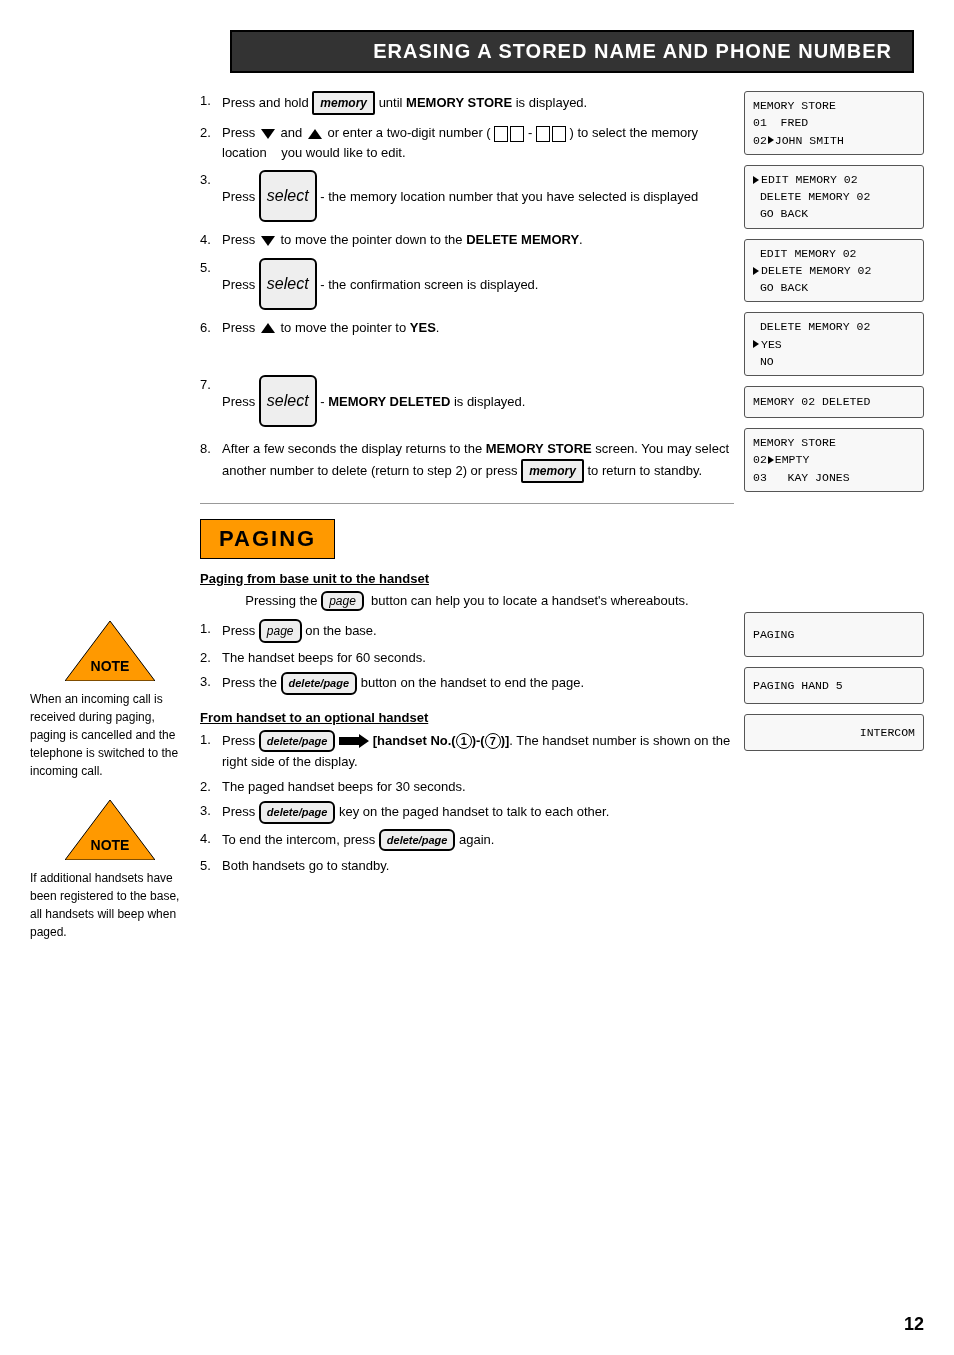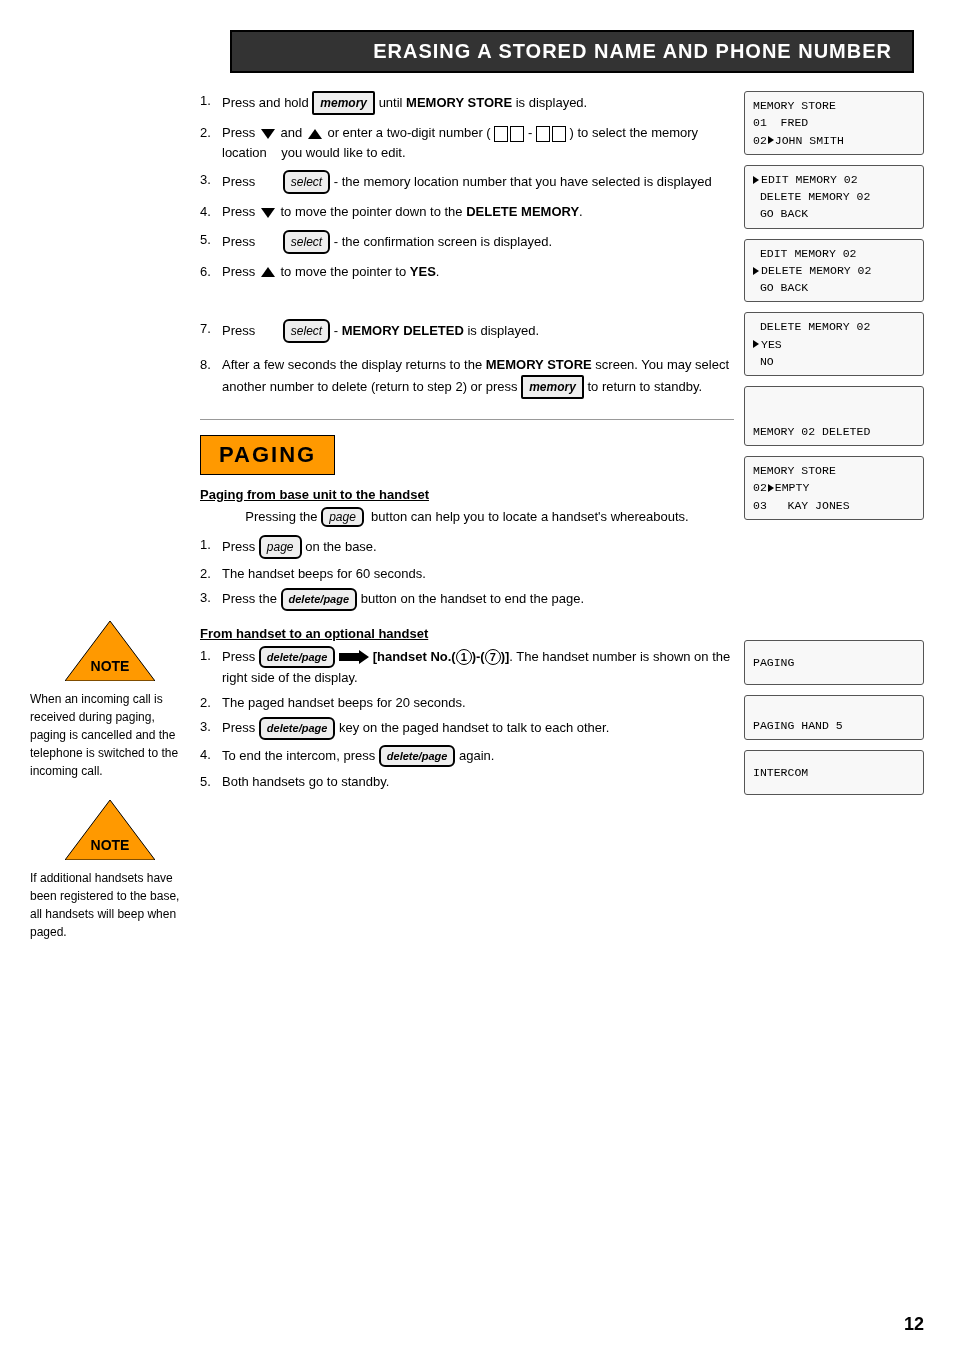--- a/index.html
+++ b/index.html
@@ -91,25 +91,24 @@
       font-size: 12px;
       font-weight: bold;
       font-style: italic;
       background: #eee;
     }
 
     .btn-select {
       display: inline-block;
       border: 2px solid #000;
       border-radius: 6px;
-      padding: 1px 6px;
-      font-size: 12px;
+      padding: 12px 6px;
+      font-size: 16px;
       font-style: italic;
       background: #eee;
-      margin-left: 24px;
     }
 
     .btn-page {
       display: inline-block;
       border: 2px solid #000;
       border-radius: 6px;
       padding: 1px 6px;
       font-size: 12px;
       font-style: italic;
       background: #eee;
@@ -414,21 +413,21 @@
                   <span style="display:inline-flex; align-items:center; gap:2px; vertical-align:middle;">
                     <svg width="30" height="14">
                         <polygon points="0,3 20,3 20,0 30,7 20,14 20,11 0,11" fill="#000"></polygon>
                       </svg>
                   </span>
                   <strong>[handset No.(<span class="circle-num">1</span>)-(<span class="circle-num">7</span>)]</strong>. The handset number is shown on the right side of the display.
                 </span>
               </li>
               <li style="display:flex; gap:6px; margin-bottom:5px;">
                 <span class="num">2.</span>
-                <span>The paged handset beeps for 20 seconds.</span>
+                <span>The paged handset beeps for 30 seconds.</span>
               </li>
               <li style="display:flex; gap:6px; margin-bottom:5px;">
                 <span class="num">3.</span>
                 <span>Press <span class="btn-delete-page"><em>delete/page</em></span> key on the paged handset to talk to each other.</span>
               </li>
               <li style="display:flex; gap:6px; margin-bottom:5px;">
                 <span class="num">4.</span>
                 <span>To end the intercom, press <span class="btn-delete-page"><em>delete/page</em></span> again.</span>
               </li>
               <li style="display:flex; gap:6px; margin-bottom:5px;">
@@ -461,41 +460,41 @@
         <div><span style="display:inline-block; width:0; height:0; border-top:4px solid transparent; border-bottom:4px solid transparent; border-left:6px solid #000; vertical-align:middle; margin-right:2px;"></span>DELETE MEMORY 02</div>
         <div>&nbsp;GO BACK</div>
       </div>
 
       <div class="lcd-box">
         <div>&nbsp;DELETE MEMORY 02</div>
         <div><span style="display:inline-block; width:0; height:0; border-top:4px solid transparent; border-bottom:4px solid transparent; border-left:6px solid #000; vertical-align:middle; margin-right:2px;"></span>YES</div>
         <div>&nbsp;NO</div>
       </div>
 
-      <div class="lcd-box" style="height:60px; display:flex; align-items:flex-end;">
+      <div class="lcd-box" style="height:32px; display:flex; align-items:center;">
         <div>MEMORY 02 DELETED</div>
       </div>
 
       <div class="lcd-box">
         <div>MEMORY STORE</div>
         <div>02<span style="display:inline-block; width:0; height:0; border-top:4px solid transparent; border-bottom:4px solid transparent; border-left:6px solid #000; vertical-align:middle; margin: 0 1px;"></span>EMPTY</div>
         <div>03&nbsp;&nbsp;&nbsp;KAY JONES</div>
       </div>
 
       <div style="height: 110px;"></div>
 
       <div class="lcd-box" style="height:45px; display:flex; align-items:center;">
         <div>PAGING</div>
       </div>
 
-      <div class="lcd-box" style="height:45px; display:flex; align-items:flex-end;">
+      <div class="lcd-box" style="height:37px; display:flex; align-items:center;">
         <div>PAGING HAND 5</div>
       </div>
 
-      <div class="lcd-box" style="height:45px; display:flex; align-items:center;">
+      <div class="lcd-box" style="height:37px; display:flex; align-items:center;justify-content:flex-end;">
         <div>INTERCOM</div>
       </div>
 
     </div>
 
   </div>
 
   <div class="page-number">12</div>
 
 </div>

